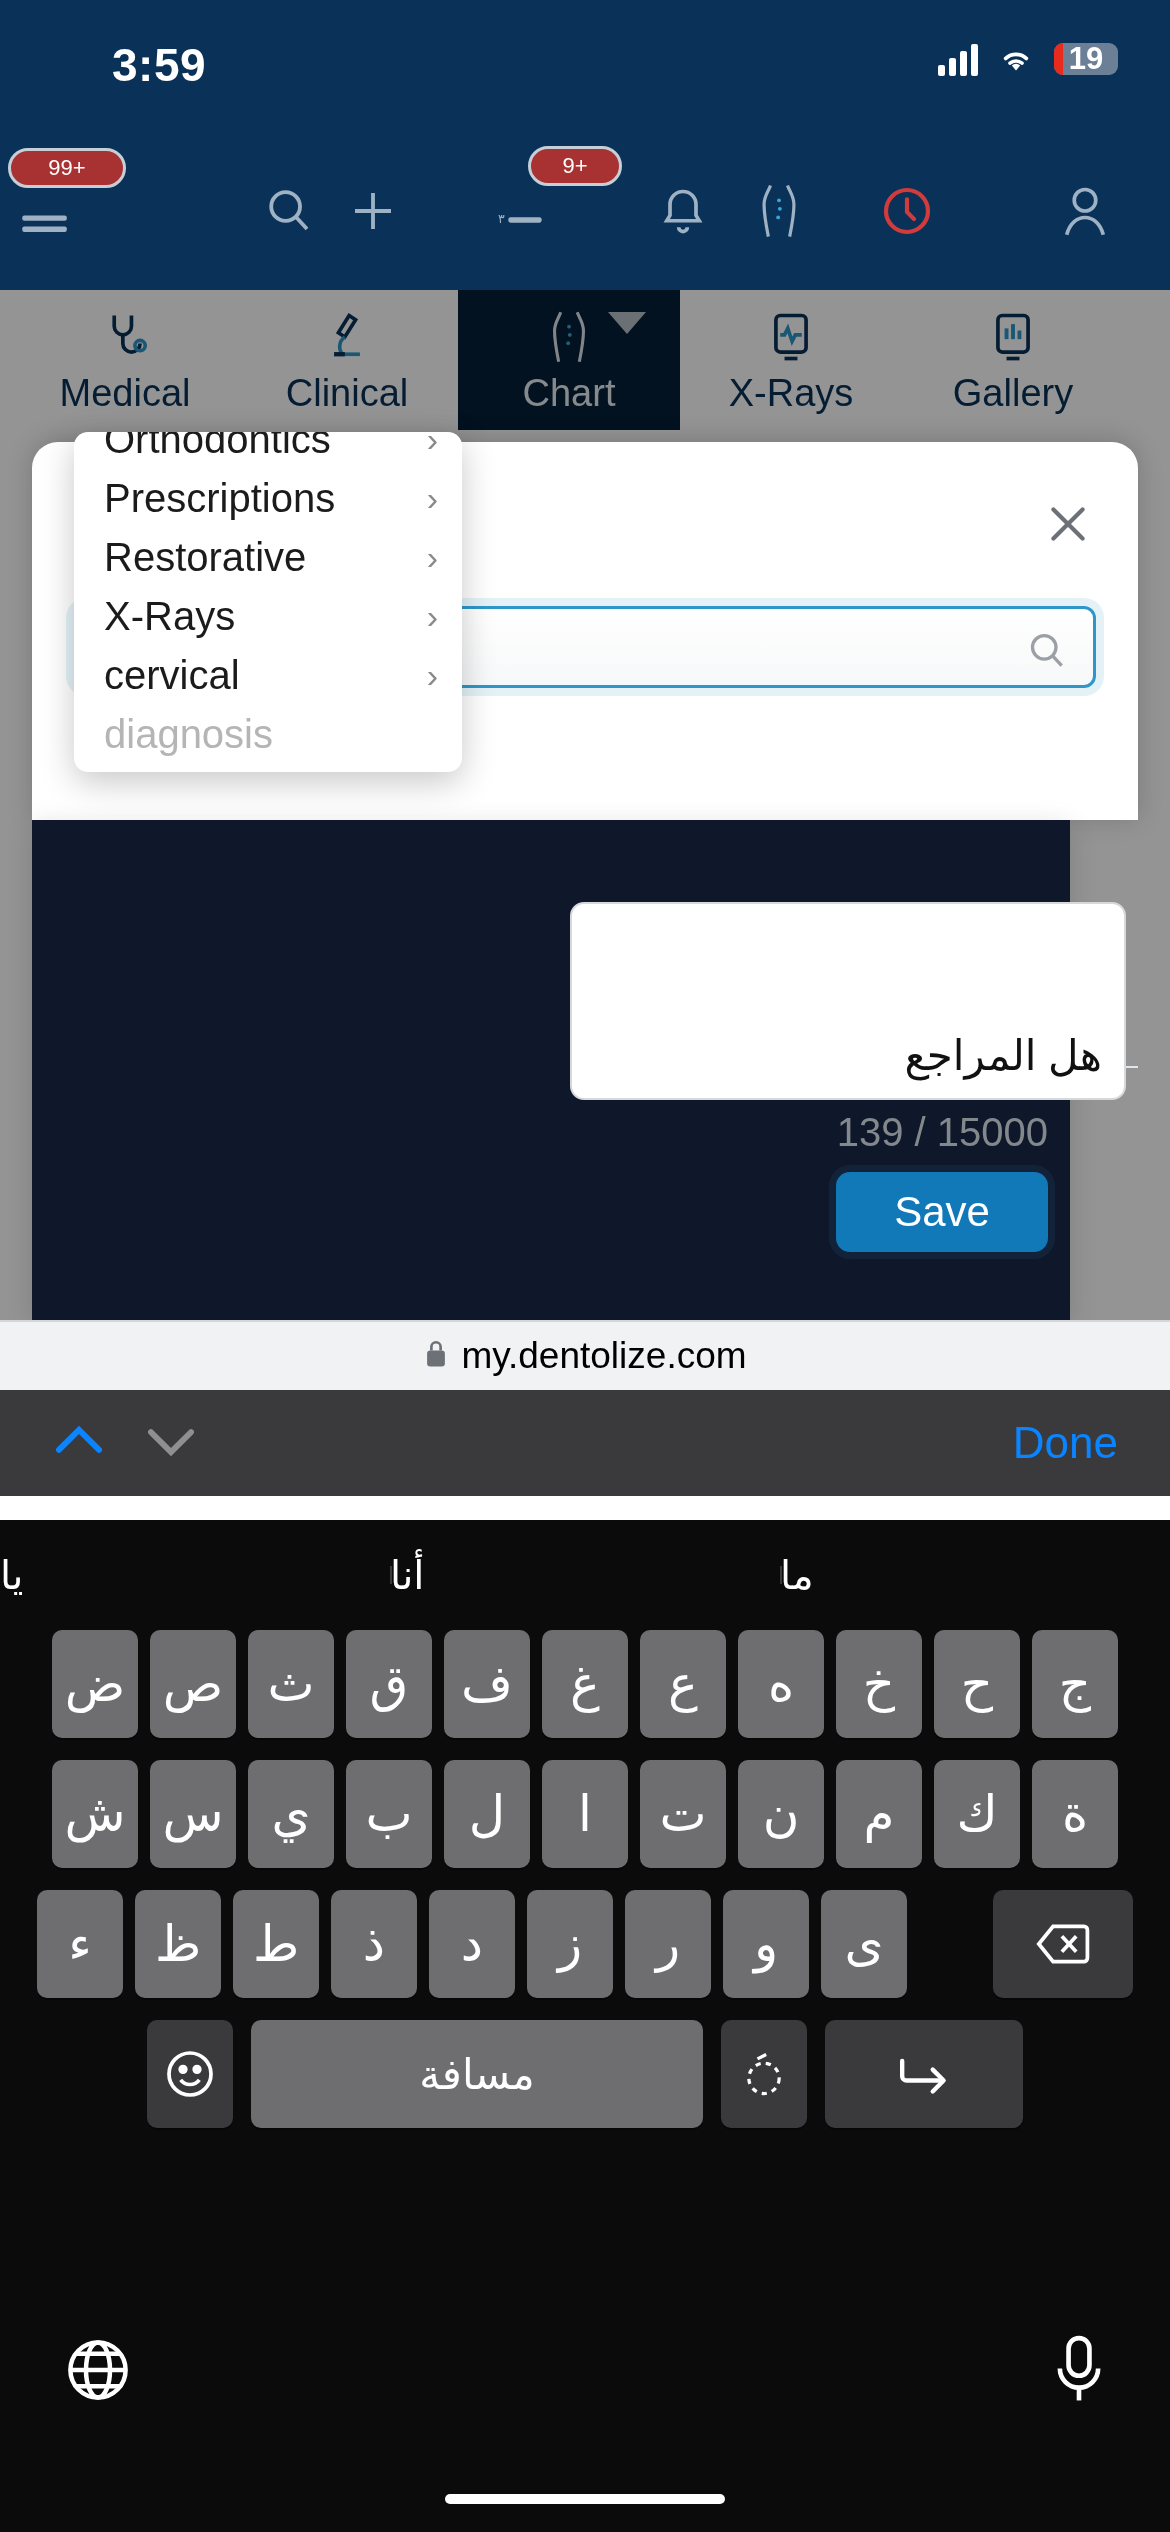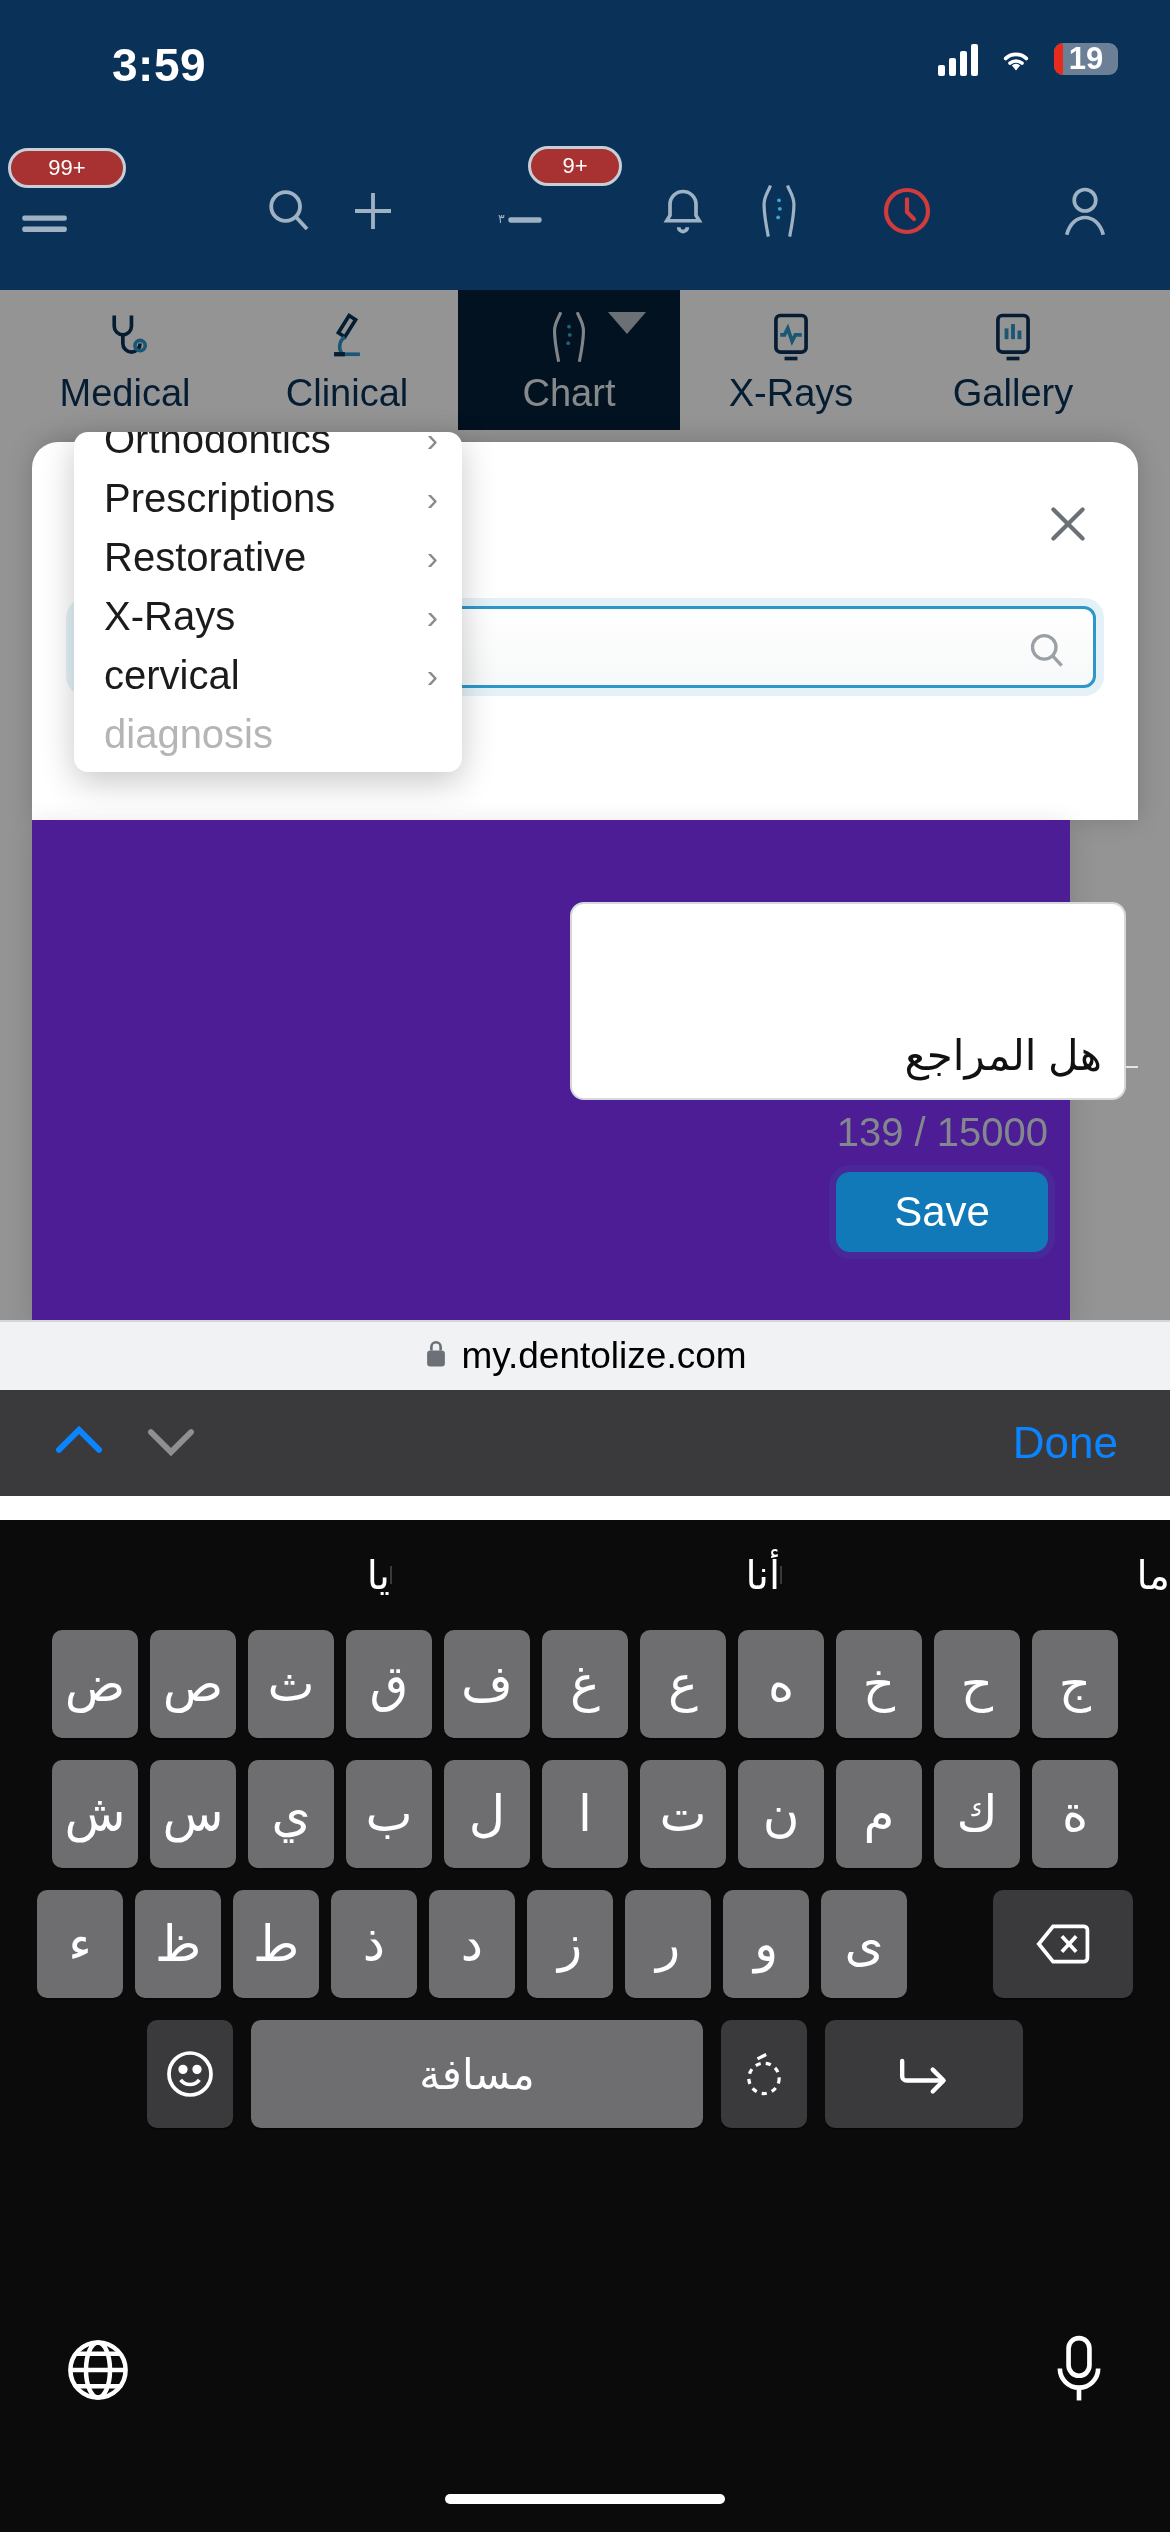--- a/index.html
+++ b/index.html
@@ -84,21 +84,21 @@
   
   .modal {
     position:absolute; z-index:30;
     left:32px; top:442px; width:1106px; height:378px;
     background:#fff; border-radius:26px 26px 0 0;
     box-shadow:0 -2px 26px rgba(0,0,0,0.18);
     overflow:visible;
   }
   .modal-body{
     position:absolute; z-index:30; left:32px; top:820px; width:1038px; height:500px;
-    background:#4c1d95; box-shadow:0 6px 26px rgba(0,0,0,0.14);
+    background:#0f172a; box-shadow:0 6px 26px rgba(0,0,0,0.14);
   }
   .modal-title{
     position:absolute; left:40px; top:58px;
     font-size:48px; font-weight:700; color:#1b1b1b;
   }
   .modal-close{
     position:absolute; right:42px; top:54px; width:56px;height:56px;
     display:flex;align-items:center;justify-content:center;color:#6b7177;
   }
   .search-wrap{
@@ -165,21 +165,21 @@
   .acc-done{ margin-left:auto; margin-right:52px; color:#0a84ff; font-size:44px; }
 
   
   .keyboard{
     position:absolute; top:1520px; left:0; width:1170px; height:1012px;
     background:#0b0b0b; z-index:50;
   }
   .predict{
     height:110px; display:flex; align-items:center; color:#fff; font-size:40px;
   }
-  .predict div{ flex:1; text-align:right; position:relative; }
+  .predict div{ flex:1; text-align:left; position:relative; }
   .predict div + div::before{
     content:""; position:absolute; left:0; top:14px; bottom:14px; width:2px; background:#3a3a3c;
   }
   .krow{ display:flex; justify-content:center; gap:12px; margin-bottom:22px; }
   .key{
     width:86px; height:108px; background:#6e6e70; border-radius:10px;
     color:#fff; font-size:50px; display:flex; align-items:center; justify-content:center;
     box-shadow:0 2px 0 rgba(0,0,0,0.45);
   }
   .key.dark{ background:#3a3a3c; }

